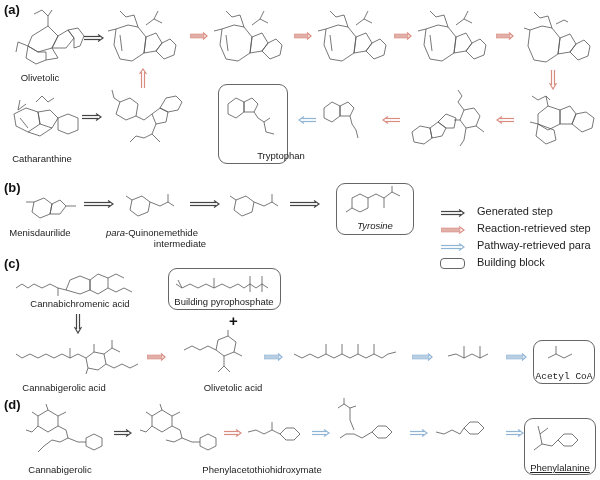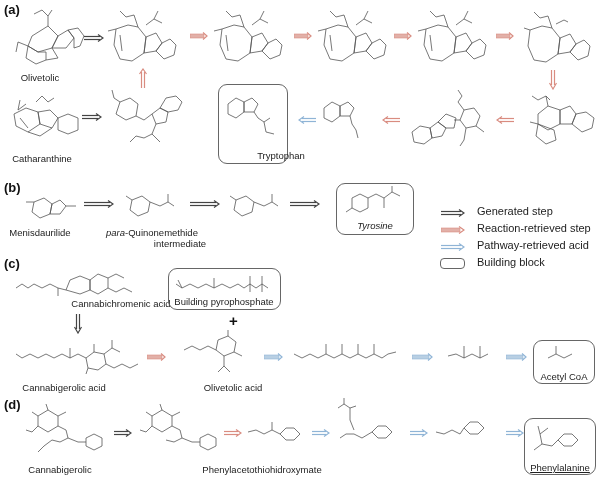--- a/index.html
+++ b/index.html
@@ -288,39 +288,39 @@
     <rect x="0" y="2" width="19" height="4" fill="#e2b0a8" stroke="#d98c80" stroke-width="0.6"></rect>
       <polyline points="18,0.5 23,4 18,7.5" fill="none" stroke="#d98c80" stroke-width="1.2"></polyline>
   </svg>
   <div class="legend-text" style="left:470px;top:222px;">Reaction-retrieved step</div>
 
   <svg class="arrow" style="left:441px;top:243px;" width="24" height="8">
     <line x1="0" y1="2.5" x2="20" y2="2.5" stroke="#8fb4d6" stroke-width="1.2"></line>
       <line x1="0" y1="5.5" x2="20" y2="5.5" stroke="#8fb4d6" stroke-width="1.2"></line>
       <polyline points="18,0.5 23,4 18,7.5" fill="none" stroke="#8fb4d6" stroke-width="1.2"></polyline>
   </svg>
-  <div class="legend-text" style="left:470px;top:239px;">Pathway-retrieved acid</div>
+  <div class="legend-text" style="left:470px;top:239px;">Pathway-retrieved para</div>
 
   <div class="bb-box" style="left:440px;top:258px;width:25px;height:11px;border-radius:4px;"></div>
   <div class="legend-text" style="left:470px;top:256px;">Building block</div>
 </div>
 
 <div class="panel-label" style="left:4px;top:256px;">(c)</div>
 
 <svg class="mol" style="left:14px;top:262px;" width="124" height="36">
   <polyline points="2,26 8,22 14,26 20,22 28,26 36,22 44,26"></polyline>
   <line x1="44" y1="26" x2="44" y2="34"></line>
     <line x1="44" y1="26" x2="52" y2="28"></line>
   <polygon points="52,28 56,18 66,14 76,18 76,28 66,32"></polygon>
   <polygon points="76,18 84,12 94,16 94,26 84,32 76,28"></polygon>
   <line x1="94" y1="16" x2="102" y2="12"></line>
     <line x1="102" y1="12" x2="110" y2="16"></line>
   <polyline points="94,26 102,30 110,26 118,30"></polyline>
 </svg>
-<div class="mol-label" style="left:80px;top:298px;margin-left:41px;">Cannabichromenic acid</div>
+<div class="mol-label" style="left:80px;top:298px;">Cannabichromenic acid</div>
 
 <svg class="arrow" style="left:74px;top:314px;" width="8" height="20">
   <line x1="2.5" y1="0" x2="2.5" y2="15" stroke="#444" stroke-width="1.2"></line>
     <line x1="5.5" y1="0" x2="5.5" y2="15" stroke="#444" stroke-width="1.2"></line>
     <polyline points="0.5,13 4,19 7.5,13" fill="none" stroke="#444" stroke-width="1.2"></polyline>
 </svg>
 
 <svg class="mol" style="left:14px;top:336px;" width="130" height="40">
   <polyline points="2,18 8,22 16,18 24,22 32,18 40,22 48,18 56,22 64,18 72,22"></polyline>
   <line x1="56" y1="22" x2="56" y2="12"></line>
@@ -392,21 +392,21 @@
 <svg class="arrow" style="left:506px;top:353px;" width="22" height="8">
   <rect x="0" y="2" width="17" height="4" fill="#b8cfe3" stroke="#8fb4d6" stroke-width="0.6"></rect>
     <polyline points="16,0.5 20,4 16,7.5" fill="none" stroke="#8fb4d6" stroke-width="1.2"></polyline>
 </svg>
 
 <div class="bb-box" style="left:533px;top:340px;width:62px;height:44px;"></div>
 <svg class="mol" style="left:546px;top:344px;" width="36" height="20">
   <polyline points="2,14 10,10 18,14 26,10"></polyline>
     <line x1="10" y1="10" x2="10" y2="2"></line>
 </svg>
-<div class="mol-label" style="left:564px;top:371px;">Acetyl CoA</div>
+<div class="mol-label" style="left:564px;top:371px;font-family:Liberation Mono, monospace;">Acetyl CoA</div>
 
 <div class="panel-label" style="left:4px;top:397px;">(d)</div>
 
 <svg class="mol" style="left:24px;top:402px;" width="84" height="56">
   <polygon points="14,14 24,8 34,14 34,24 24,30 14,24"></polygon>
   <line x1="24" y1="8" x2="22" y2="2"></line>
     <line x1="34" y1="14" x2="42" y2="10"></line>
     <line x1="14" y1="14" x2="8" y2="10"></line>
   <line x1="14" y1="24" x2="8" y2="30"></line>
     <line x1="8" y1="30" x2="2" y2="28"></line>

